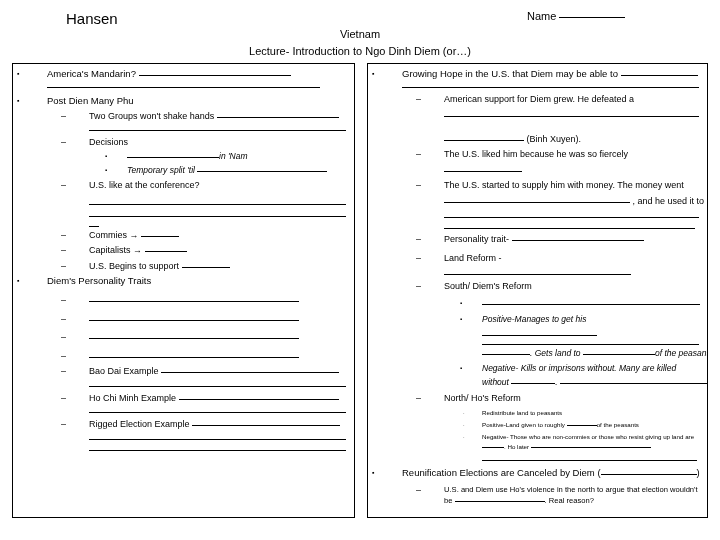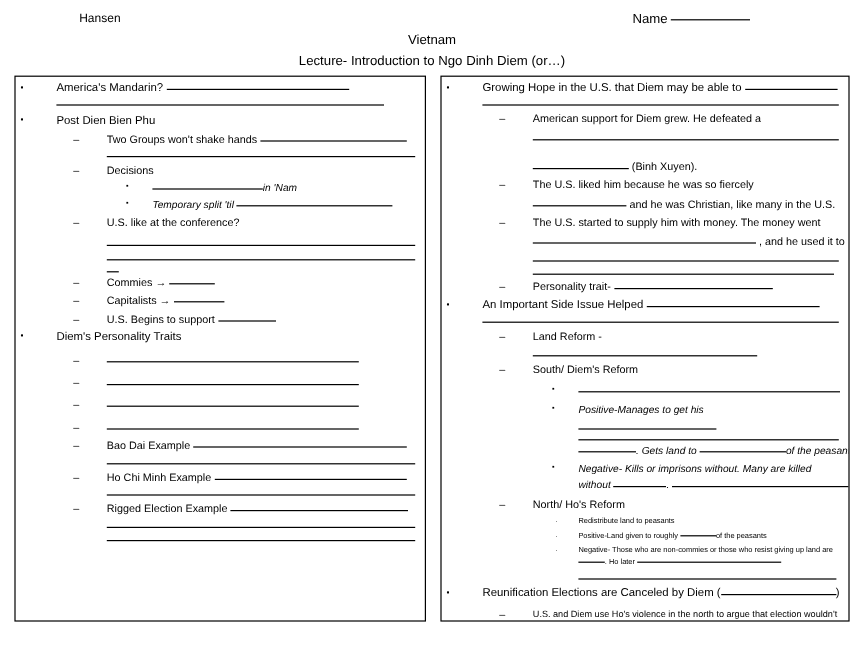--- a/index.html
+++ b/index.html
@@ -19,21 +19,21 @@
 
   
   #doc-header {
     position: relative;
     height: 60px;
   }
   #teacher-name {
     position: absolute;
     left: 66px;
     top: 10px;
-    font-size: 10px;
+    font-size: 15px;
   }
   #name-field {
     position: absolute;
     left: 527px;
     top: 10px;
     font-size: 11px;
     white-space: nowrap;
   }
   #name-field .blank {
     display: inline-block;
@@ -202,21 +202,21 @@
           <span class="bullet">▪</span>
           <span>America's Mandarin?</span>
           <span class="fill" style="width:152px"></span>
         </span>
         <div class="ruled" style="margin:6px 34px 0 34px"></div>
       </li>
 
       <li>
         <span class="row lvl1" style="padding-top:6px">
           <span class="bullet" style="top:6px">▪</span>
-          <span>Post Dien Bien Phu</span>
+          <span>Post Dien Many Phu</span>
         </span>
       </li>
 
       <li>
         <span class="row lvl2">
           <span class="bullet">–</span>
           <span>Two Groups won't shake hands</span>
           <span class="fill" style="width:122px"></span>
         </span>
         <div class="ruled" style="margin:6px 8px 0 76px"></div>
@@ -366,21 +366,20 @@
         </span>
       </li>
 
       <li>
         <span class="row lvl2">
           <span class="bullet">–</span>
           <span>The U.S. liked him because he was so fiercely</span>
         </span>
         <span class="row lvl2">
           <span class="fill" style="width:78px"></span>
-          <span>and he was Christian, like many in the U.S.</span>
         </span>
       </li>
 
       <li>
         <span class="row lvl2">
           <span class="bullet">–</span>
           <span>The U.S. started to supply him with money. The money went</span>
         </span>
         <span class="row lvl2">
           <span class="fill" style="width:186px"></span>
@@ -391,28 +390,20 @@
       </li>
 
       <li>
         <span class="row lvl2" style="padding-top:4px">
           <span class="bullet" style="top:4px">–</span>
           <span>Personality trait-</span>
           <span class="fill" style="width:132px"></span>
         </span>
       </li>
 
-      <li>
-        <span class="row lvl1" style="padding-top:1px">
-          <span class="bullet" style="top:1px">▪</span>
-          <span>An Important Side Issue Helped</span>
-          <span class="fill" style="width:144px"></span>
-        </span>
-        <div class="ruled" style="margin:6px 8px 0 34px"></div>
-      </li>
 
       <li>
         <span class="row lvl2" style="padding-top:5px">
           <span class="bullet" style="top:5px">–</span>
           <span>Land Reform -</span>
         </span>
         <div class="ruled" style="margin:9px 76px 0 76px"></div>
       </li>
 
       <li>

